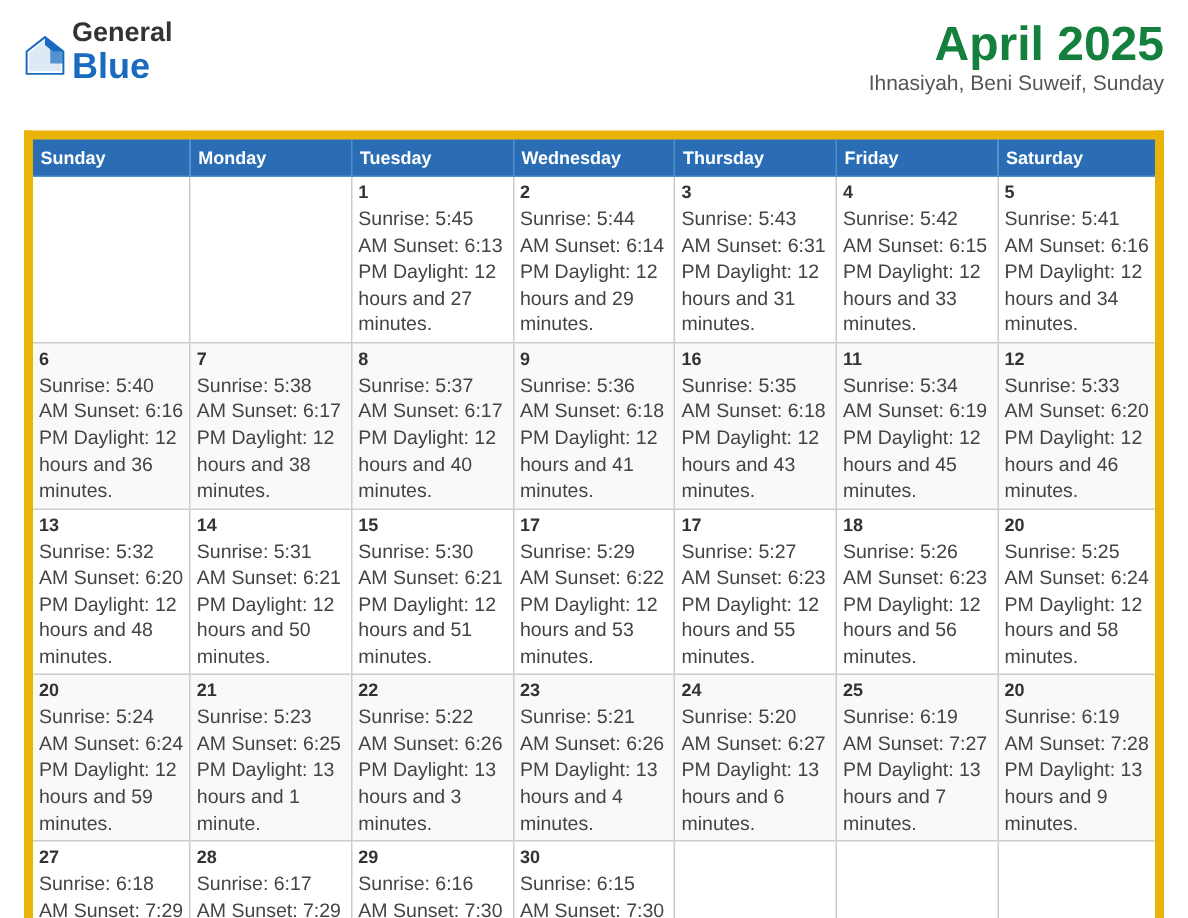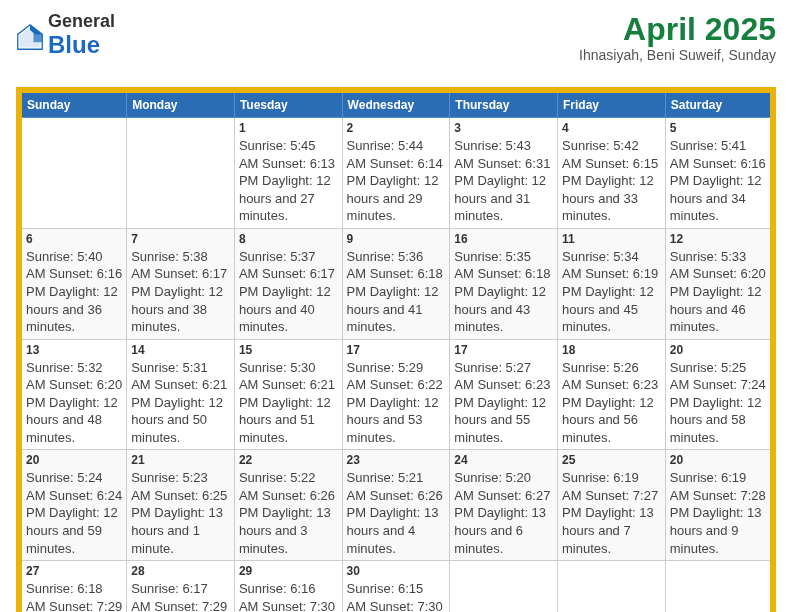--- a/index.html
+++ b/index.html
@@ -254,21 +254,21 @@
           </td>
           <td>
             <div class="day-number">18</div>
             <div class="day-info">Sunrise: 5:26 AM
 Sunset: 6:23 PM
 Daylight: 12 hours and 56 minutes.</div>
           </td>
           <td>
             <div class="day-number">20</div>
             <div class="day-info">Sunrise: 5:25 AM
-Sunset: 7:24 PM
+Sunset: 6:24 PM
 Daylight: 12 hours and 58 minutes.</div>
           </td>
         </tr>
         <tr>
           <td>
             <div class="day-number">20</div>
             <div class="day-info">Sunrise: 5:24 AM
 Sunset: 6:24 PM
 Daylight: 12 hours and 59 minutes.</div>
           </td>

